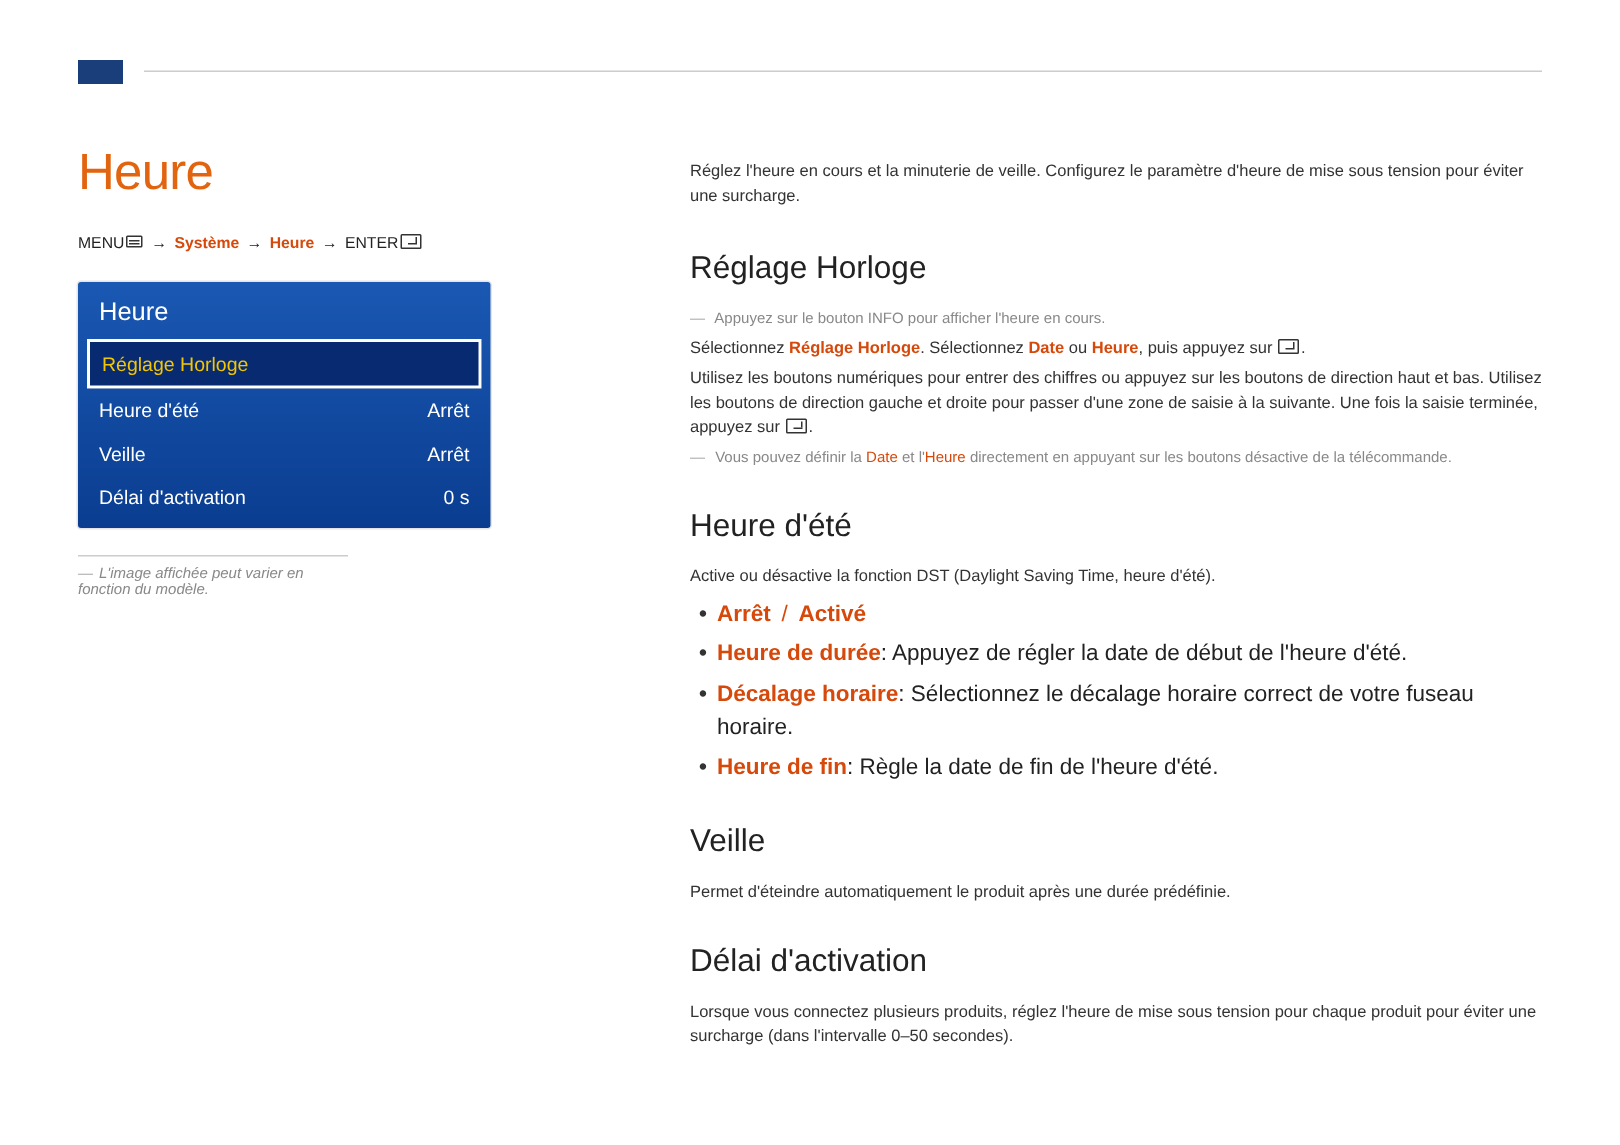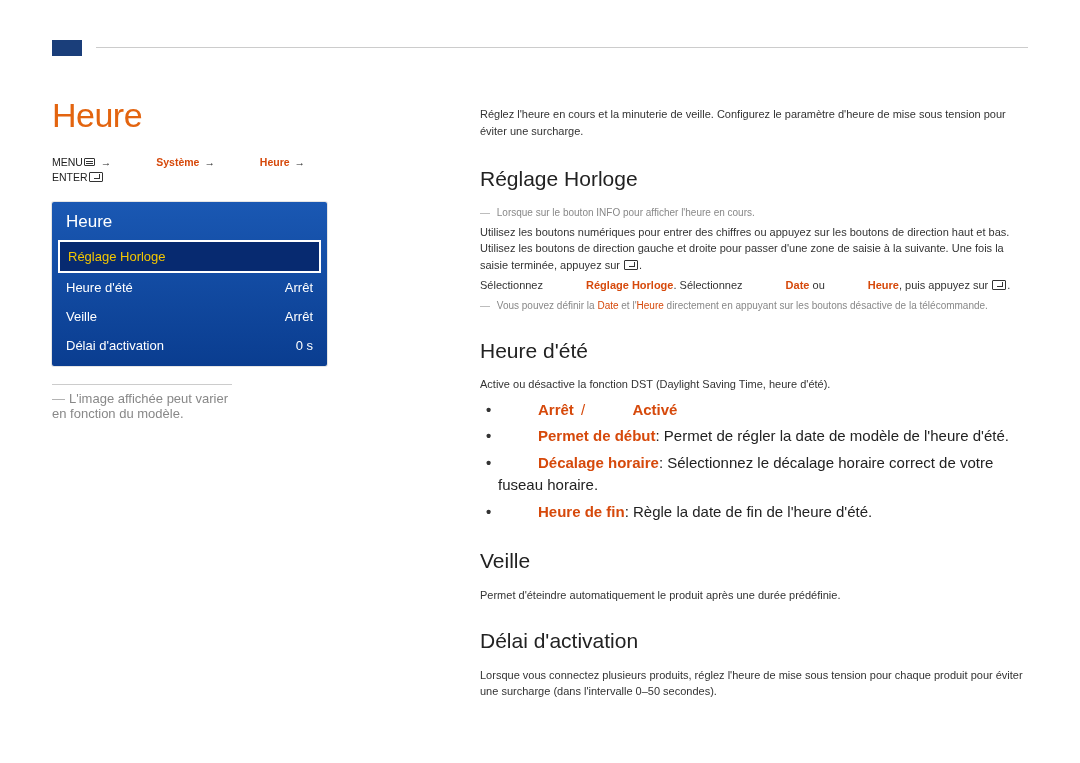--- a/index.html
+++ b/index.html
@@ -118,36 +118,37 @@
     color: #fff;
   }
   .osd-row.selected {
     margin: 0 6px;
     padding: 7px 8px;
     background: #072a70;
     border: 2px solid #fff;
     color: #f4c600;
   }
   .note {
-    font-size: 13px;
+    font-size: 10px;
     color: #888;
     margin-top: 18px;
     border-top: 1px solid #ccc;
     padding-top: 6px;
     width: 180px;
+    font-style: italic;
   }
   .note::before {
     content: "―";
     color: #aaa;
     margin-right: 4px;
   }
 
   .right-col {
     position: absolute;
-    left: 480px;
+    left: 460px;
     top: 106px;
     right: 52px;
     font-size: 11px;
     line-height: 1.5;
   }
   .intro { margin-bottom: 24px; color: #333; }
   .section h2 {
     font-size: 21px;
     font-weight: 400;
     color: #222;
@@ -158,21 +159,21 @@
   .sub-note {
     font-size: 10px;
     color: #888;
     margin: 4px 0;
   }
   .sub-note::before {
     content: "―";
     color: #aaa;
     margin-right: 4px;
   }
-  .hl { color: #d6490b; font-weight: 700; margin-left: 40px; }
+  .hl { color: #d6490b; font-weight: 700; }
   .hl-n { color: #d6490b; font-weight: 400; }
   .bold { font-weight: 400; }
   ul.bullets {
     list-style: none;
     padding: 0;
     margin: 6px 0 0 0;
   }
   ul.bullets li {
     position: relative;
     padding-left: 18px;
@@ -232,44 +233,44 @@
 
   <div class="note">L'image affichée peut varier en fonction du modèle.</div>
 </div>
 
 <div class="right-col">
   <div class="intro">Réglez l'heure en cours et la minuterie de veille. Configurez le paramètre d'heure de mise sous tension pour éviter une surcharge.</div>
 
   <div class="section">
     <h2>Réglage Horloge</h2>
     <div class="sub-note">
-      <span>Lorsque sur le bouton </span><span class="bold">INFO</span><span> pour afficher l'heure en cours.</span>
+      <span>Appuyez sur le bouton </span><span class="bold">INFO</span><span> pour afficher l'heure en cours.</span>
+    </div>
+    <div class="p">
+      <span>Sélectionnez </span><span class="hl">Réglage Horloge</span><span>. Sélectionnez </span><span class="hl">Date</span><span> ou </span><span class="hl">Heure</span><span>, puis appuyez sur </span><span class="enter-icon"></span>.
     </div>
     <div class="p">
       <span>Utilisez les boutons numériques pour entrer des chiffres ou appuyez sur les boutons de direction haut et bas. Utilisez les boutons de direction gauche et droite pour passer d'une zone de saisie à la suivante. Une fois la saisie terminée, appuyez sur </span><span class="enter-icon"></span>.
-    </div>
-    <div class="p">
-      <span>Sélectionnez </span><span class="hl">Réglage Horloge</span><span>. Sélectionnez </span><span class="hl">Date</span><span> ou </span><span class="hl">Heure</span><span>, puis appuyez sur </span><span class="enter-icon"></span>.
     </div>
     <div class="sub-note">
       <span>Vous pouvez définir la </span><span class="hl-n bold">Date</span><span> et l'</span><span class="hl-n bold">Heure</span><span> directement en appuyant sur les boutons désactive de la télécommande.</span>
     </div>
   </div>
 
   <div class="section">
     <h2>Heure d'été</h2>
     <div class="p">Active ou désactive la fonction DST (Daylight Saving Time, heure d'été).</div>
     <ul class="bullets">
       <li>
         <span class="hl">Arrêt</span>
         <span class="sep">/</span>
         <span class="hl">Activé</span>
       </li>
       <li>
-        <span class="hl">Permet de début</span><span>: Permet de régler la date de modèle de l'heure d'été.</span>
+        <span class="hl">Heure de durée</span><span>: Appuyez de régler la date de début de l'heure d'été.</span>
       </li>
       <li>
         <span class="hl">Décalage horaire</span><span>: Sélectionnez le décalage horaire correct de votre fuseau horaire.</span>
       </li>
       <li>
         <span class="hl">Heure de fin</span><span>: Règle la date de fin de l'heure d'été.</span>
       </li>
     </ul>
   </div>
 

